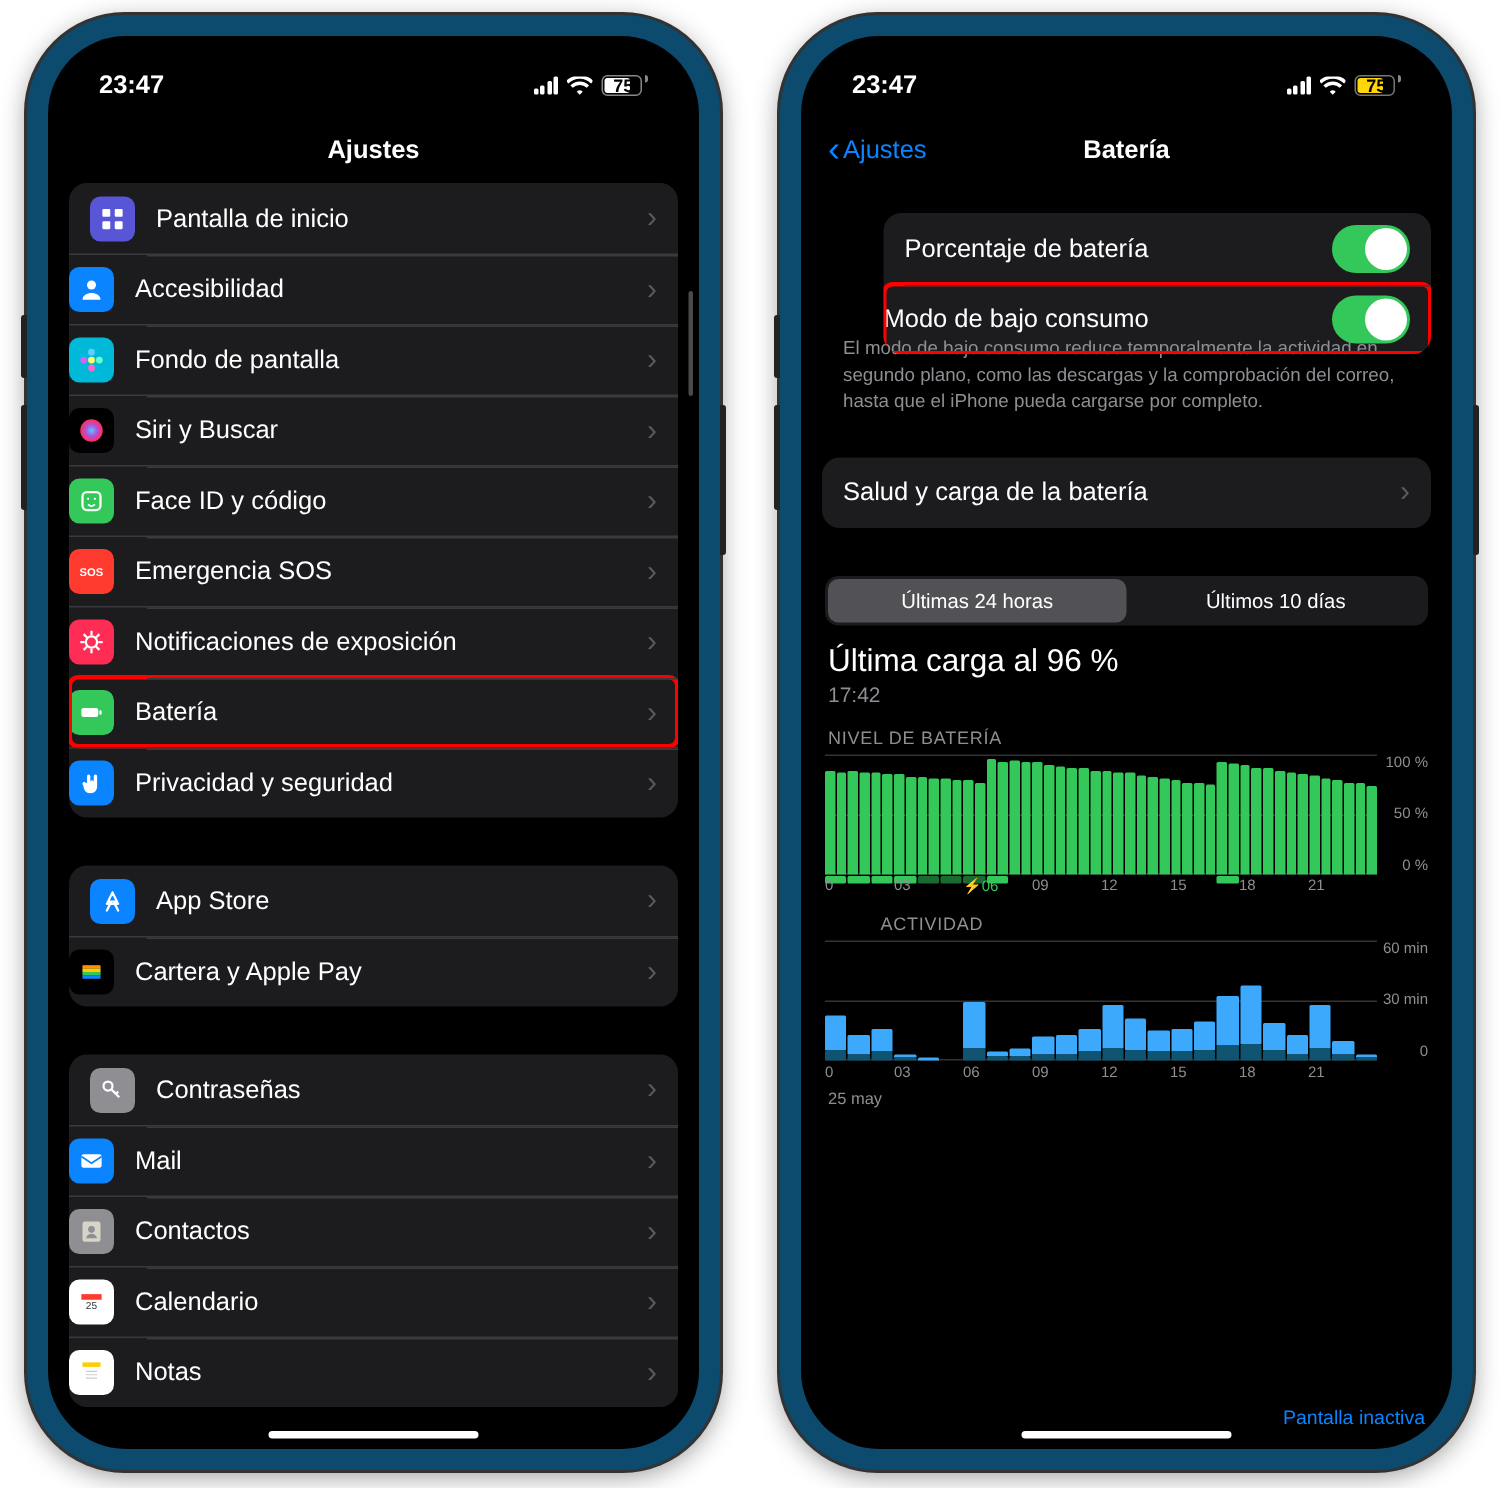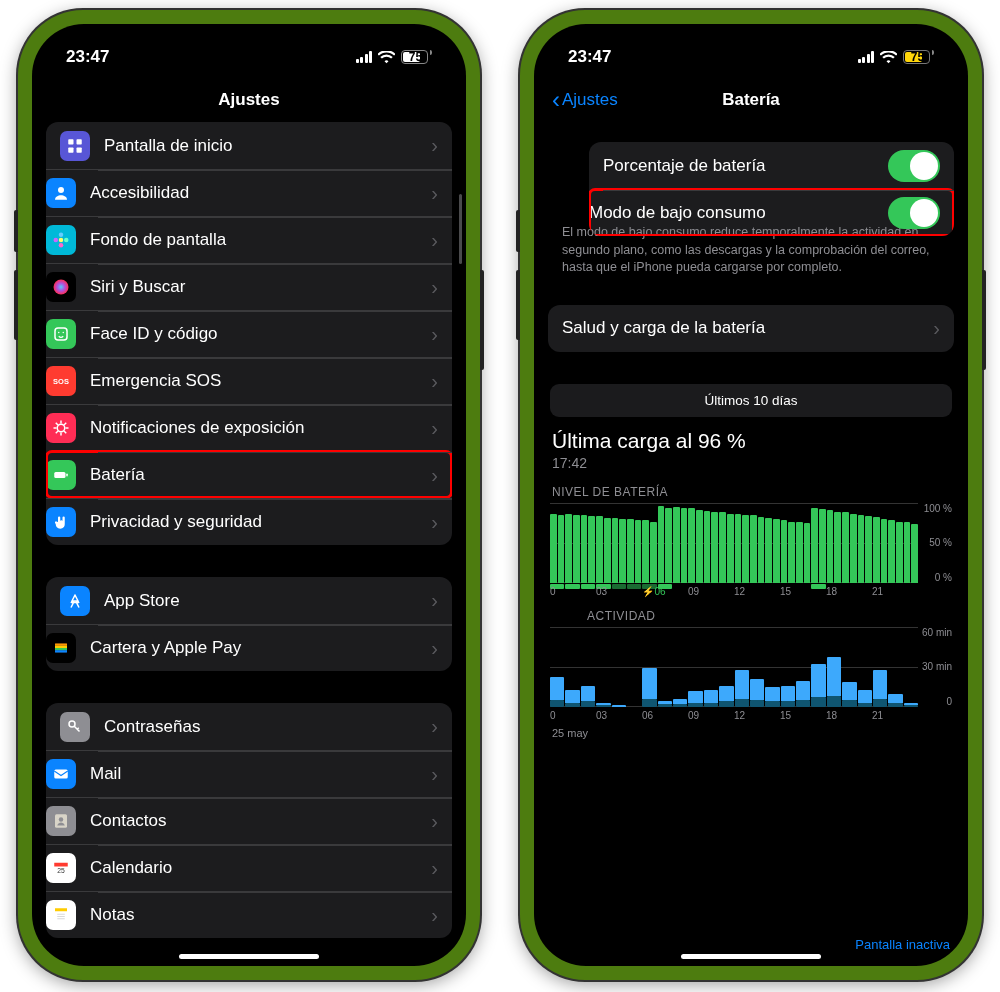--- a/index.html
+++ b/index.html
@@ -8,21 +8,21 @@
     --dark2:#2c2c2e;
     --sep:#3a3a3c;
     --text:#fff;
     --text2:#8e8e93;
     --blue:#0a84ff;
     --green:#34c759;
     --yellow:#ffd60a;
   }
   *{box-sizing:border-box;font-family:-apple-system,"SF Pro Text",Helvetica,Arial,sans-serif;}
   body{margin:0;background:#fff;width:1000px;height:992px;display:flex;gap:40px;justify-content:center;padding:10px 0;}
-  .phone{width:462px;height:970px;background:#4d7c0f;border-radius:65px;box-shadow:0 0 0 2px #333,0 4px 18px rgba(0,0,0,.4);position:relative;padding:14px;}
+  .phone{width:462px;height:970px;background:#0c4a6e;border-radius:65px;box-shadow:0 0 0 2px #333,0 4px 18px rgba(0,0,0,.4);position:relative;padding:14px;}
   .phone::before,.phone::after{content:"";position:absolute;left:-4px;width:4px;background:#222;border-radius:2px 0 0 2px;}
   .phone::before{top:200px;height:42px;}
   .phone::after{top:260px;height:70px;}
   .btn-right{position:absolute;right:-4px;top:260px;width:4px;height:100px;background:#222;border-radius:0 2px 2px 0;}
   .screen{width:100%;height:100%;background:var(--black);border-radius:52px;overflow:hidden;position:relative;color:var(--text);}
   .island{position:absolute;top:18px;left:50%;transform:translateX(-50%);width:130px;height:36px;background:#000;border-radius:20px;z-index:5;box-shadow:0 0 0 2px #000;}
   .statusbar{height:54px;display:flex;align-items:center;justify-content:space-between;padding:12px 34px 0;font-size:17px;font-weight:600;}
   .status-icons{display:flex;align-items:center;gap:6px;}
   .signal{display:flex;align-items:flex-end;gap:1.5px;height:12px;}
   .signal span{width:3px;background:#fff;border-radius:1px;}
@@ -363,20 +363,21 @@
 
       <div class="group">
         <div class="row noicon">
           <span class="row-label">Salud y carga de la batería</span>
           <span class="chev">›</span>
         </div>
       </div>
 
       <div class="chart-wrap">
         <div class="segctrl">
+          <div class="seg active">Últimas 24 horas</div>
           <div class="seg">Últimos 10 días</div>
         </div>
         <div class="charge-head">Última carga al 96 %</div>
         <div class="charge-sub">17:42</div>
 
         <div class="chart-title">NIVEL DE BATERÍA</div>
         <div class="chart">
           <div class="chart-grid">
               <div style="top:0"></div>
               <div style="top:50%"></div>

